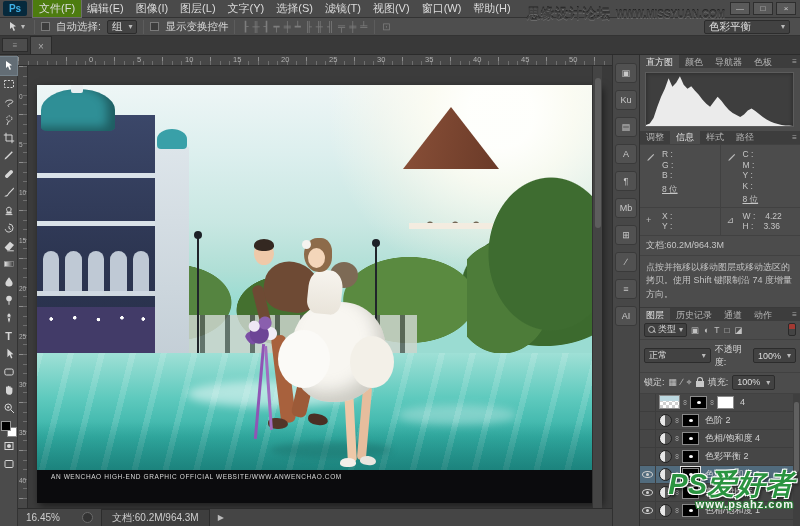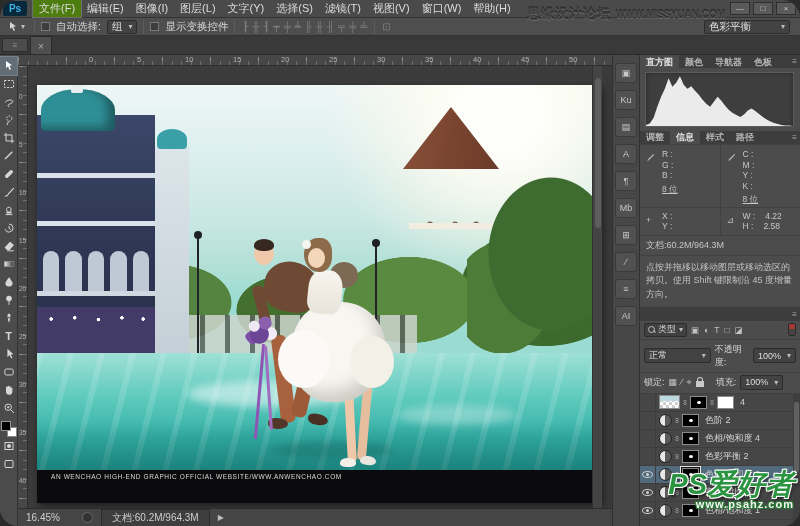--- a/index.html
+++ b/index.html
@@ -1,18 +1,18 @@
 <!DOCTYPE html>
 <html><head>
 <meta charset="utf-8">
 <style>
   * { margin:0; padding:0; box-sizing:border-box; }
   html,body { background:#2b2b2b; }
   body { font-family:"Liberation Sans", sans-serif; color:#d6d6d6; }
-  .app { position:relative; width:800px; height:526px; background:#3a3a3a; overflow:hidden;border-radius:18px; }
+  .app { position:relative; width:800px; height:526px; background:#3a3a3a; overflow:hidden; }
 
   
   .menubar { position:absolute; left:0; top:0; width:800px; height:18px; background:#4a4a4a; border-bottom:1px solid #333;
              display:flex; align-items:center; gap:2px; font-size:11px; }
   .ps-logo { width:24px; height:15px; margin:0 4px 0 3px; background:#06293c; color:#3fb1e6; font-weight:bold; font-size:10px;
              display:flex; align-items:center; justify-content:center; border-radius:2px; }
   .menu-item { padding:1px 6px; color:#dcdcdc; white-space:nowrap; cursor:default; }
   .menu-item.active { background:#4d7c0f; outline:1px solid #6e6e6e; }
   .win-controls { position:absolute; right:4px; top:2px; display:flex; gap:3px; }
   .win-btn { width:20px; height:13px; background:#5a5a5a; border:1px solid #2e2e2e; color:#ccc; font-size:8px;
@@ -164,21 +164,21 @@
 
   
   .iconstrip { position:absolute; left:612px; top:55px; width:28px; height:471px; background:#474747; border-left:1px solid #303030; border-right:1px solid #303030;
          display:flex; flex-direction:column; align-items:center; gap:7px; padding-top:8px; }
   .strip-ico { width:22px; height:20px; background:#515151; border:1px solid #3a3a3a; border-radius:3px; color:#c9c9c9;
          font-size:9px; display:flex; align-items:center; justify-content:center; }
 
   
   .panels { position:absolute; left:640px; top:55px; width:160px; height:471px; background:#4c4c4c; }
   .ptabs { height:13px; background:#3d3d3d; display:flex; align-items:stretch; font-size:9px; color:#b5b5b5; position:relative; }
-  .ptabs .ptab { padding:1px 6px 0 6px; white-space:nowrap;font-weight:bold; }
+  .ptabs .ptab { padding:1px 6px 0 6px; white-space:nowrap; }
   .ptabs .ptab.active { background:#4c4c4c; color:#e2e2e2; }
   .pmenu { position:absolute; right:3px; top:2px; font-size:8px; color:#aaa; }
   .histo-body { padding:4px 5px; }
   .histo-plot { width:149px; height:55px; background:#3e3e3e; border:1px solid #5c5c5c; box-shadow:inset 0 0 4px rgba(0,0,0,.4); }
   .histo-plot svg { width:100%; height:100%; display:block; }
 
   .info-body { font-size:8.5px; color:#c6c6c6; border-top:1px solid #414141; }
   .info-grid { display:flex; border-bottom:1px solid #414141; }
   .info-col { flex:1; padding:4px 4px 2px 6px; display:flex; gap:4px; }
   .info-col + .info-col { border-left:1px solid #414141; }
@@ -624,30 +624,37 @@
         </div>
         <div class="xy-col">
           <span class="info-ico">⊿</span>
           <span class="info-lines">
             <div class="wh-pair">
                 <span>W :</span>
                 <span>4.22</span>
               </div>
             <div class="wh-pair">
                 <span>H :</span>
-                <span>2.58</span>
+                <span>3.36</span>
               </div>
           </span>
         </div>
       </div>
       <div class="info-doc">文档:60.2M/964.3M</div>
-      <div class="hint">点按并拖移以移动图层或移动选区的拷贝。使用 Shift 键限制沿 45 度增量方向。</div>
+      <div class="hint">点按并拖移以移动图层或移动选区的拷贝。使用 Shift 键限制沿 74 度增量方向。</div>
     </div>
 
     <div class="ptabs">
+      <span style="display:flex;">
+
+      <span class="ptab active">图层</span>
+          <span class="ptab">历史记录</span>
+          <span class="ptab">通道</span>
+          <span class="ptab">动作</span>
+        </span>
       <span class="pmenu">≡</span>
     </div>
     <div class="layers-filter">
       <span class="search-box">
         <span class="mag"></span>
         <span>类型</span>
         <span class="caret">▾</span>
       </span>
       <span style="display:flex;gap:3px;">
 
@@ -669,21 +676,21 @@
         <span>100%</span>
         <span class="caret">▾</span>
       </span>
     </div>
     <div class="layers-lock">
       <span>锁定:</span>
       <span class="lock-ico">▦</span>
       <span class="lock-ico">∕</span>
       <span class="lock-ico">⌖</span>
       <span class="lockpad"></span>
-      <span style="margin-left:8px;">填充:</span>
+      <span style="margin-left:0;">填充:</span>
       <span class="dropdown small-dd">
         <span>100%</span>
         <span class="caret">▾</span>
       </span>
     </div>
     <div class="layers-list">
       <div>
 
       <div class="layer-row is-hidden kind-image">
             <span class="eye-cell"></span>

